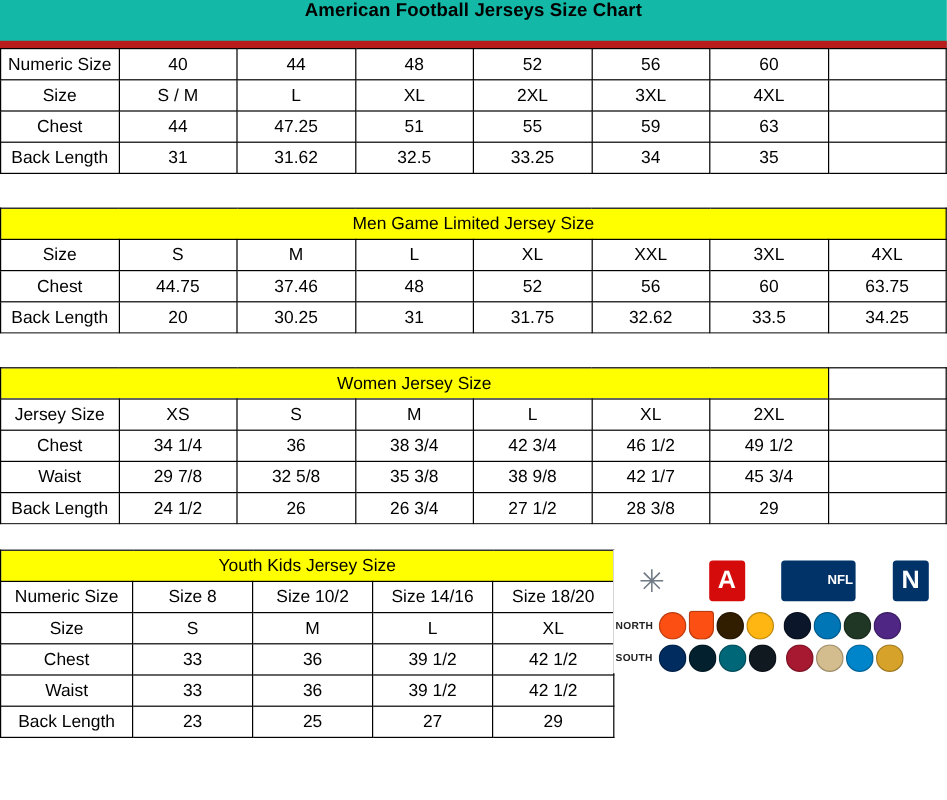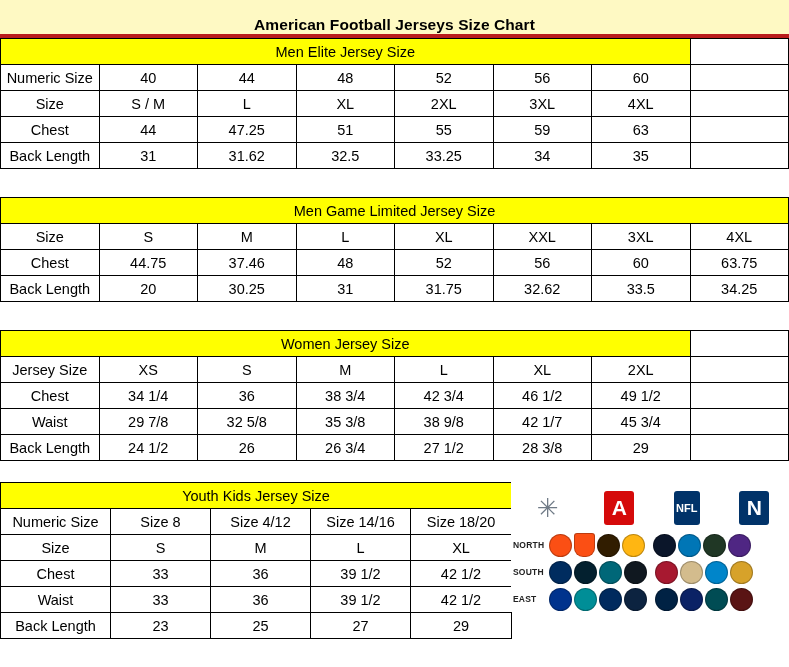--- a/index.html
+++ b/index.html
@@ -17,24 +17,24 @@
   .page {
     position: relative;
     width: 789px;
     height: 667px;
     box-sizing: border-box;
   }
   
   .title-bar {
     height: 34px;
     display: flex;
-    align-items: flex-end;
+    align-items: flex-start;
     justify-content: center;
-    border-bottom: 4px solid #b91c1c;
-    background: #fef9c3;
+    border-bottom: 6px solid #b91c1c;
+    background: #14b8a6;
   }
   .title-bar .title-text {
     font-weight: bold;
     font-size: 15.5px;
     letter-spacing: .1px;
   }
   
   table.chart {
     border-collapse: collapse;
     width: 789px;
@@ -113,21 +113,21 @@
     border-radius: 3px;
   }
   .badge-afc { background: #d50a0a; }
   .badge-nfc { background: #013369; }
   .badge-nfl {
     width: 26px; height: 34px;
     background: #013369;
     color:#fff;
     font-size: 11px;
     display:flex;align-items:center;justify-content:center;
-    font-weight:bold;border-radius:3px;
+    font-weight:bold;border-radius:3px;padding-left:36px;
   }
   .star-badge {
     width: 34px; height: 34px;
     display:flex;align-items:center;justify-content:center;
     font-size: 26px; color: #6f7a86;
   }
   .div-grid {
     display: flex;
     flex-direction: column;
     gap: 1px;
@@ -171,24 +171,20 @@
 <body>
 
 <div class="page">
 
   <div class="title-bar">
     <span class="title-text">American Football Jerseys Size Chart</span>
   </div>
 
   <table class="chart">
     <tbody>
-      <tr>
-        <td class="section-head" colspan="7">Men Elite Jersey Size</td>
-        <td class="nb"></td>
-      </tr>
       <tr>
         <td>Numeric Size</td>
         <td>40</td>
         <td>44</td>
         <td>48</td>
         <td>52</td>
         <td>56</td>
         <td>60</td>
         <td class="blank-cell"></td>
       </tr>
@@ -328,21 +324,21 @@
           <col style="width:100px">
           <col style="width:101px">
         </colgroup>
         <tbody>
           <tr>
             <td class="section-head" colspan="5">Youth Kids Jersey Size</td>
           </tr>
           <tr>
             <td>Numeric Size</td>
             <td>Size 8</td>
-            <td>Size 4/12</td>
+            <td>Size 10/2</td>
             <td>Size 14/16</td>
             <td>Size 18/20</td>
           </tr>
           <tr>
             <td>Size</td>
             <td>S</td>
             <td>M</td>
             <td>L</td>
             <td>XL</td>
           </tr>
@@ -406,34 +402,19 @@
             <span class="team-dot" style="background:#101820"></span>
           </span>
           <span class="team-group nfc">
             <span class="team-dot" style="background:#a71930"></span>
             <span class="team-dot" style="background:#d3bc8d"></span>
             <span class="team-dot" style="background:#0085ca"></span>
             <span class="team-dot" style="background:#d7a22a"></span>
           </span>
         </div>
 
-        <div class="div-row">
-          <span class="div-label">EAST</span>
-          <span class="team-group afc">
-            <span class="team-dot" style="background:#00338d"></span>
-            <span class="team-dot" style="background:#008e97"></span>
-            <span class="team-dot" style="background:#002a5e"></span>
-            <span class="team-dot" style="background:#0c2340"></span>
-          </span>
-          <span class="team-group nfc">
-            <span class="team-dot" style="background:#002244"></span>
-            <span class="team-dot" style="background:#0b2265"></span>
-            <span class="team-dot" style="background:#004c54"></span>
-            <span class="team-dot" style="background:#5a1414"></span>
-          </span>
-        </div>
 
 
       </div>
     </div>
   </div>
 
 </div>
 
 </body></html>

